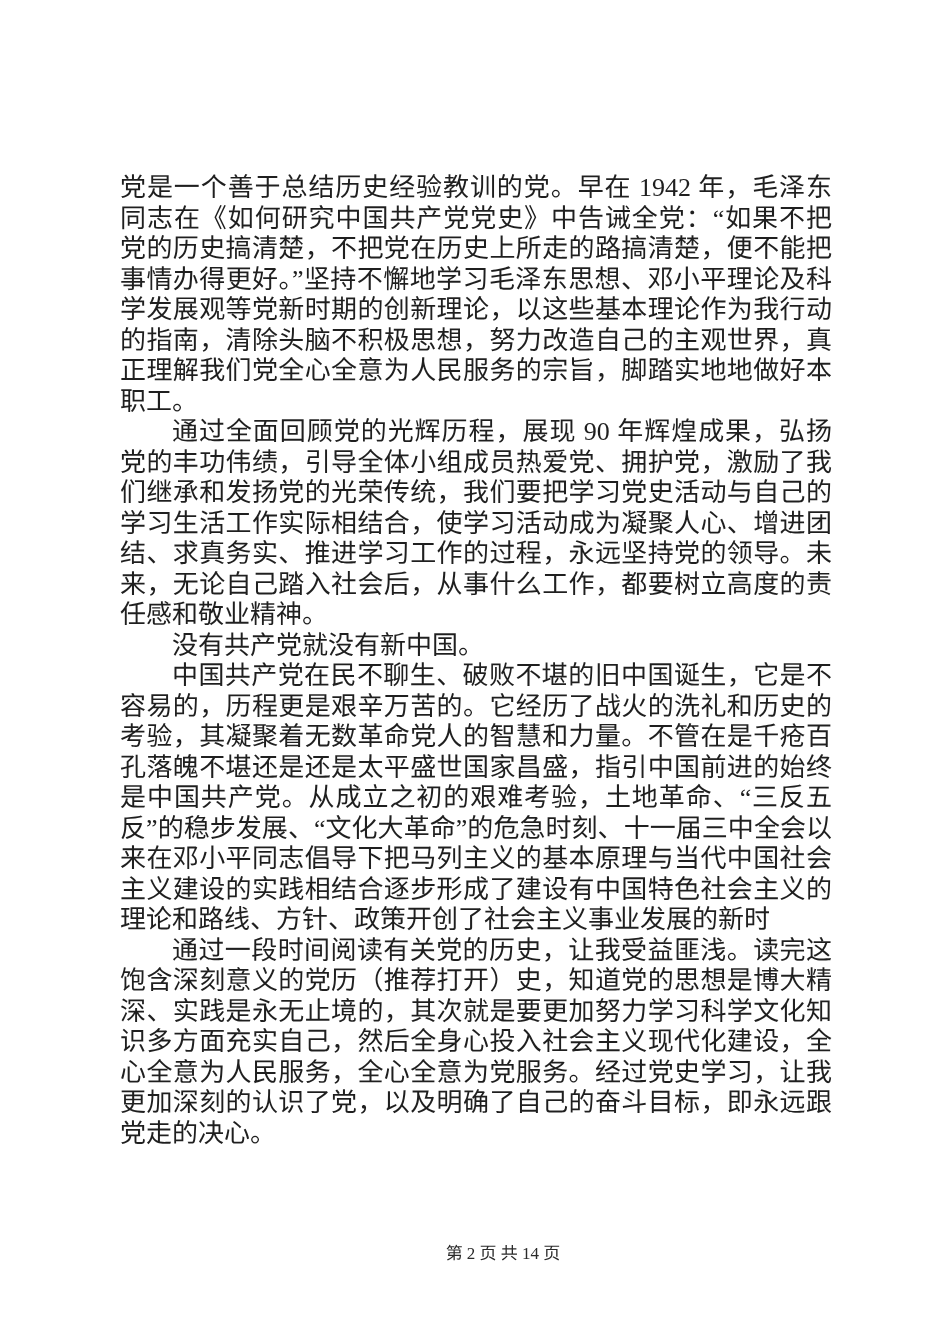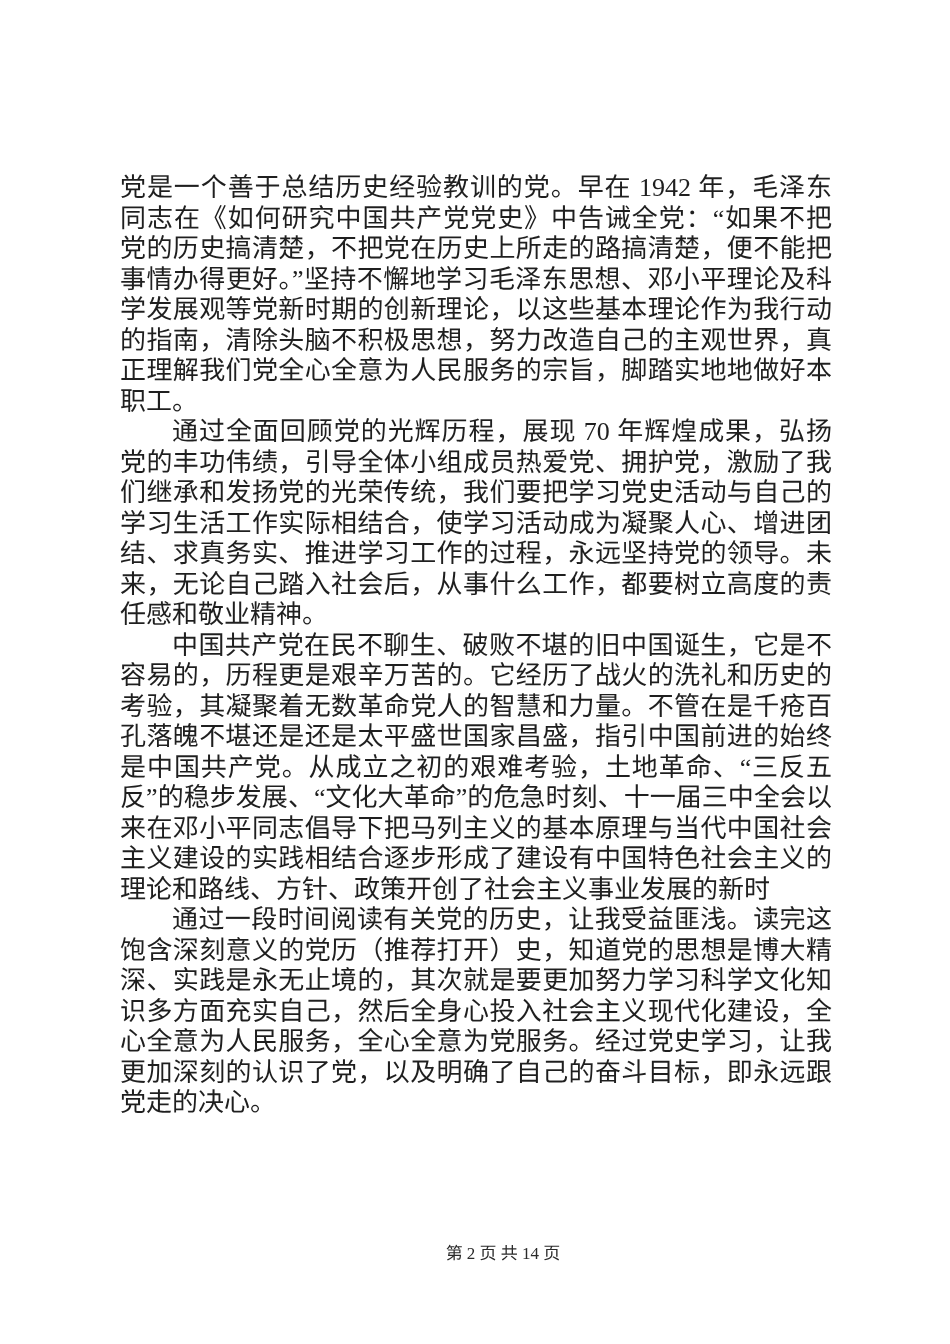--- a/index.html
+++ b/index.html
@@ -47,20 +47,21 @@
     color: #2a2a2a;
   }
 </style>
 </head>
 <body>
 
 <div class="page">
   <div class="doc-body">
 
   <p>党是一个善于总结历史经验教训的党。早在 1942 年，毛泽东同志在《如何研究中国共产党党史》中告诫全党：“如果不把党的历史搞清楚，不把党在历史上所走的路搞清楚，便不能把事情办得更好。”坚持不懈地学习毛泽东思想、邓小平理论及科学发展观等党新时期的创新理论，以这些基本理论作为我行动的指南，清除头脑不积极思想，努力改造自己的主观世界，真正理解我们党全心全意为人民服务的宗旨，脚踏实地地做好本职工。</p>
-      <p class="indent">通过全面回顾党的光辉历程，展现 70 年辉煌成果，弘扬党的丰功伟绩，引导全体小组成员热爱党、拥护党，激励了我们继承和发扬党的光荣传统，我们要把学习党史活动与自己的学习生活工作实际相结合，使学习活动成为凝聚人心、增进团结、求真务实、推进学习工作的过程，永远坚持党的领导。未来，无论自己踏入社会后，从事什么工作，都要树立高度的责任感和敬业精神。</p>
+      <p class="indent">通过全面回顾党的光辉历程，展现 90 年辉煌成果，弘扬党的丰功伟绩，引导全体小组成员热爱党、拥护党，激励了我们继承和发扬党的光荣传统，我们要把学习党史活动与自己的学习生活工作实际相结合，使学习活动成为凝聚人心、增进团结、求真务实、推进学习工作的过程，永远坚持党的领导。未来，无论自己踏入社会后，从事什么工作，都要树立高度的责任感和敬业精神。</p>
+      <p class="indent">没有共产党就没有新中国。</p>
       <p class="indent">中国共产党在民不聊生、破败不堪的旧中国诞生，它是不容易的，历程更是艰辛万苦的。它经历了战火的洗礼和历史的考验，其凝聚着无数革命党人的智慧和力量。不管在是千疮百孔落魄不堪还是还是太平盛世国家昌盛，指引中国前进的始终是中国共产党。从成立之初的艰难考验，土地革命、“三反五反”的稳步发展、“文化大革命”的危急时刻、十一届三中全会以来在邓小平同志倡导下把马列主义的基本原理与当代中国社会主义建设的实践相结合逐步形成了建设有中国特色社会主义的理论和路线、方针、政策开创了社会主义事业发展的新时</p>
       <p class="indent">通过一段时间阅读有关党的历史，让我受益匪浅。读完这饱含深刻意义的党历（推荐打开）史，知道党的思想是博大精深、实践是永无止境的，其次就是要更加努力学习科学文化知识多方面充实自己，然后全身心投入社会主义现代化建设，全心全意为人民服务，全心全意为党服务。经过党史学习，让我更加深刻的认识了党，以及明确了自己的奋斗目标，即永远跟党走的决心。</p>
     </div>
   <div class="page-footer">
     <span>第 2 页  共 14 页</span>
   </div>
 </div>
 
 </body></html>

